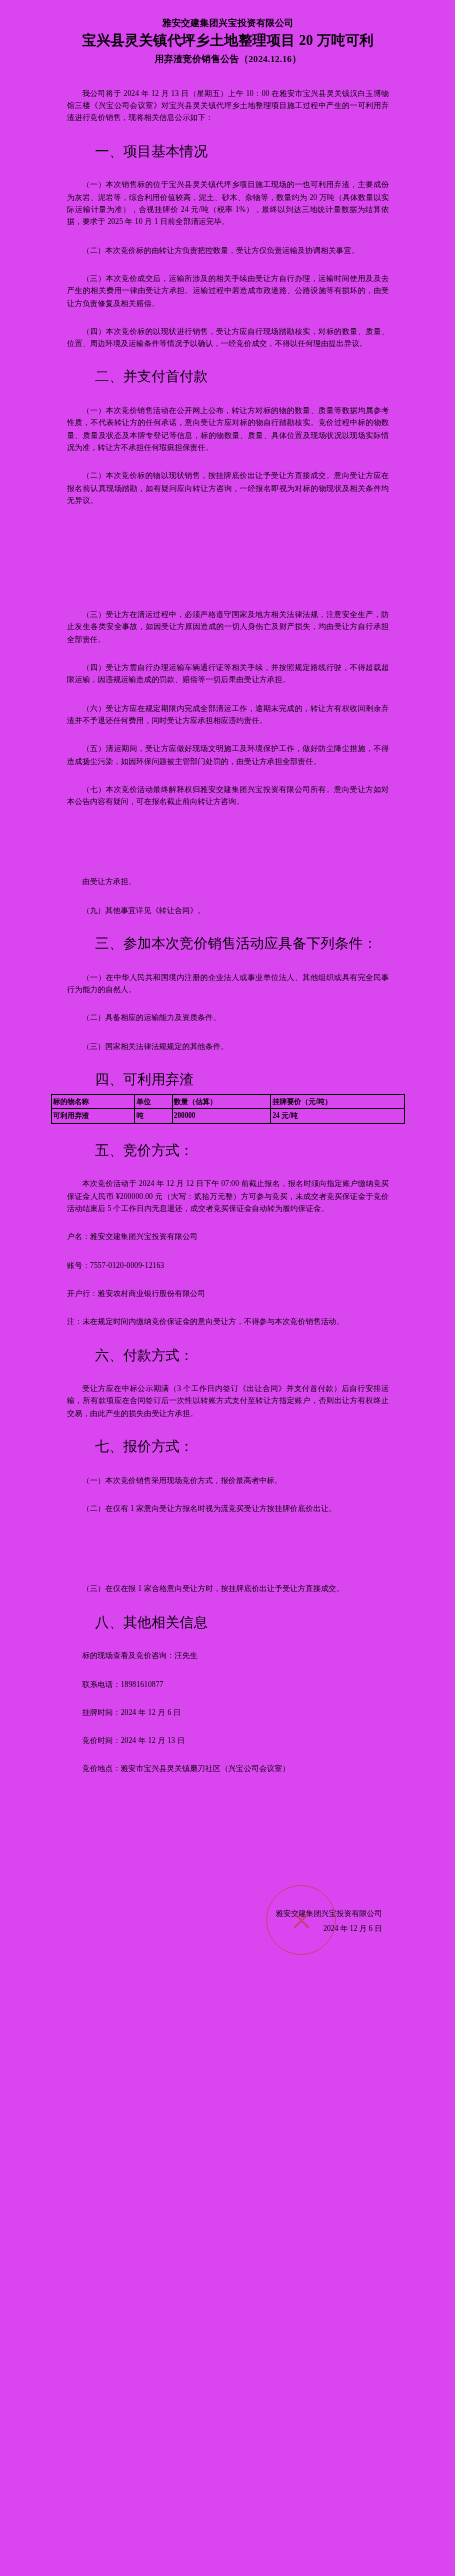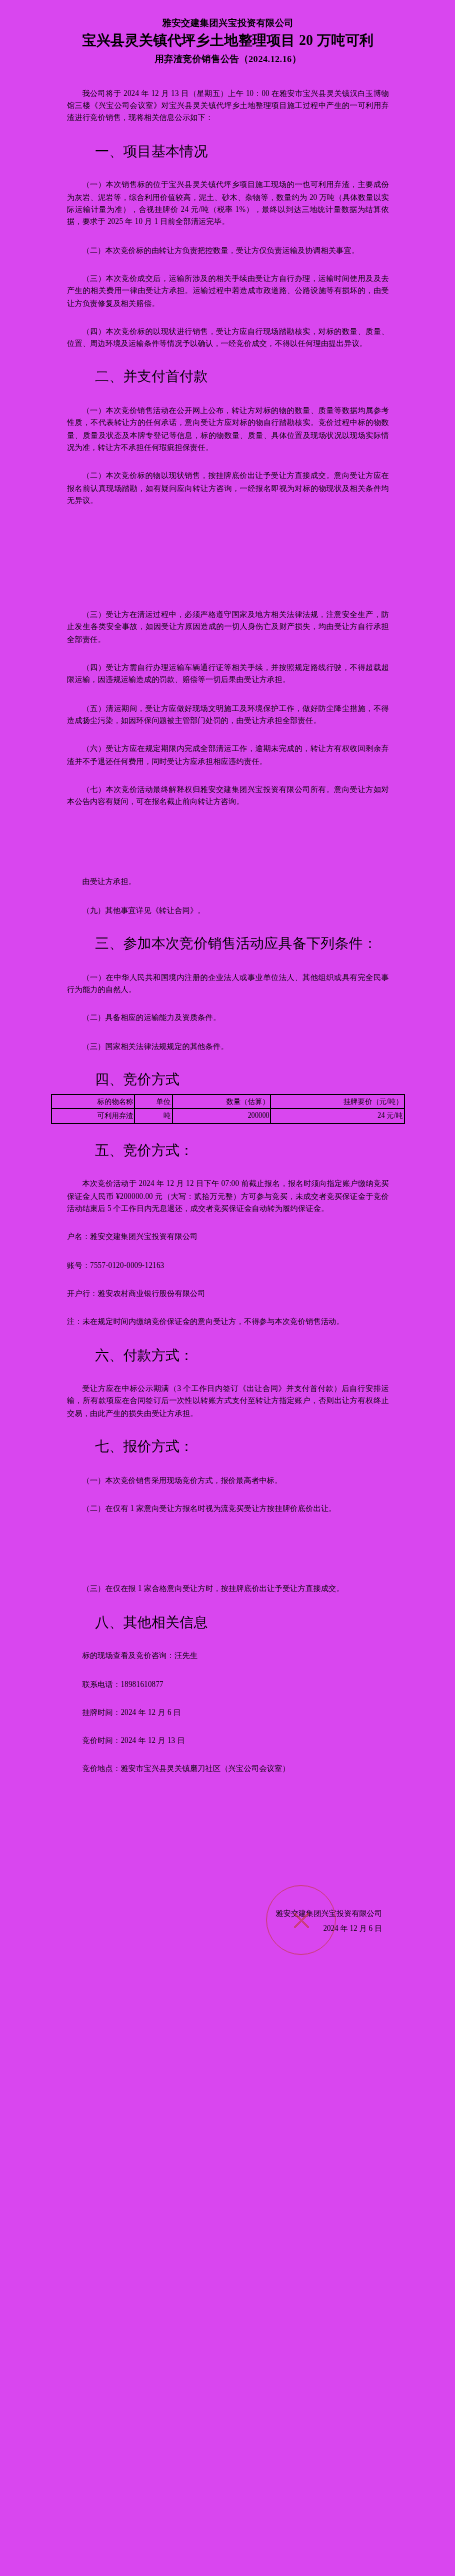--- a/index.html
+++ b/index.html
@@ -54,24 +54,24 @@
   .spacer-mid { height: 52px; }
   .spacer-huge { height: 121px; }
   table.price {
     border-collapse: collapse;
     width: 100%;
     margin: 2.3px 0 2.3px 0;
     font-size: 7.2px;
   }
   table.price th, table.price td {
     border: 0.6px solid #000;
-    text-align: right;
+    text-align: left;
     padding: 1.7px 1.1px;
     line-height: 1.4;
-    font-weight: normal;
+    font-weight: bold;
   }
   .sign-block {
     margin-top: 10.3px;
     text-align: right;
     padding-right: 23px;
     font-size: 7.6px;
     line-height: 1.9;
     position: relative;
   }
   .sign-block .sline { display: block; }
@@ -138,41 +138,41 @@
     <p class="section-head">二、并支付首付款</p>
     <p class="indent2">（一）本次竞价销售活动在公开网上公布，转让方对标的物的数量、质量等数据均属参考性质，不代表转让方的任何承诺，意向受让方应对标的物自行踏勘核实。竞价过程中标的物数量、质量及状态及本牌专登记等信息，标的物数量、质量、具体位置及现场状况以现场实际情况为准，转让方不承担任何瑕疵担保责任。</p>
     <p class="indent2">（二）本次竞价标的物以现状销售，按挂牌底价出让予受让方直接成交。意向受让方应在报名前认真现场踏勘，如有疑问应向转让方咨询，一经报名即视为对标的物现状及相关条件均无异议。</p>
   </div>
 
   <div class="spacer-big"></div>
 
   <div class="body-block">
     <p class="indent2">（三）受让方在清运过程中，必须严格遵守国家及地方相关法律法规，注意安全生产，防止发生各类安全事故，如因受让方原因造成的一切人身伤亡及财产损失，均由受让方自行承担全部责任。</p>
     <p class="indent2">（四）受让方需自行办理运输车辆通行证等相关手续，并按照规定路线行驶，不得超载超限运输，因违规运输造成的罚款、赔偿等一切后果由受让方承担。</p>
+    <p class="indent2">（六）受让方应在规定期限内完成全部清运工作，逾期未完成的，转让方有权收回剩余弃渣并不予退还任何费用，同时受让方应承担相应违约责任。</p>
     <p class="indent2">（五）清运期间，受让方应做好现场文明施工及环境保护工作，做好防尘降尘措施，不得造成扬尘污染，如因环保问题被主管部门处罚的，由受让方承担全部责任。</p>
-    <p class="indent2">（六）受让方应在规定期限内完成全部清运工作，逾期未完成的，转让方有权收回剩余弃渣并不予退还任何费用，同时受让方应承担相应违约责任。</p>
     <p class="indent2">（七）本次竞价活动最终解释权归雅安交建集团兴宝投资有限公司所有。意向受让方如对本公告内容有疑问，可在报名截止前向转让方咨询。</p>
   </div>
 
   <div class="spacer-mid"></div>
 
   <div class="body-block">
     <p class="indent2">由受让方承担。</p>
     <p class="indent2">（九）其他事宜详见《转让合同》。</p>
   </div>
 
   <div class="body-block">
     <p class="section-head">三、参加本次竞价销售活动应具备下列条件：</p>
     <p class="indent2">（一）在中华人民共和国境内注册的企业法人或事业单位法人、其他组织或具有完全民事行为能力的自然人。</p>
     <p class="indent2">（二）具备相应的运输能力及资质条件。</p>
     <p class="indent2">（三）国家相关法律法规规定的其他条件。</p>
   </div>
 
   <div class="body-block">
-    <p class="section-head">四、竞价方式</p>
+    <p class="section-head">四、可利用弃渣</p>
   <table class="price">
         <thead>
           <tr>
             <th>标的物名称</th>
             <th>单位</th>
             <th>数量（估算）</th>
             <th>挂牌要价（元/吨）</th>
           </tr>
         </thead>
         <tbody>

